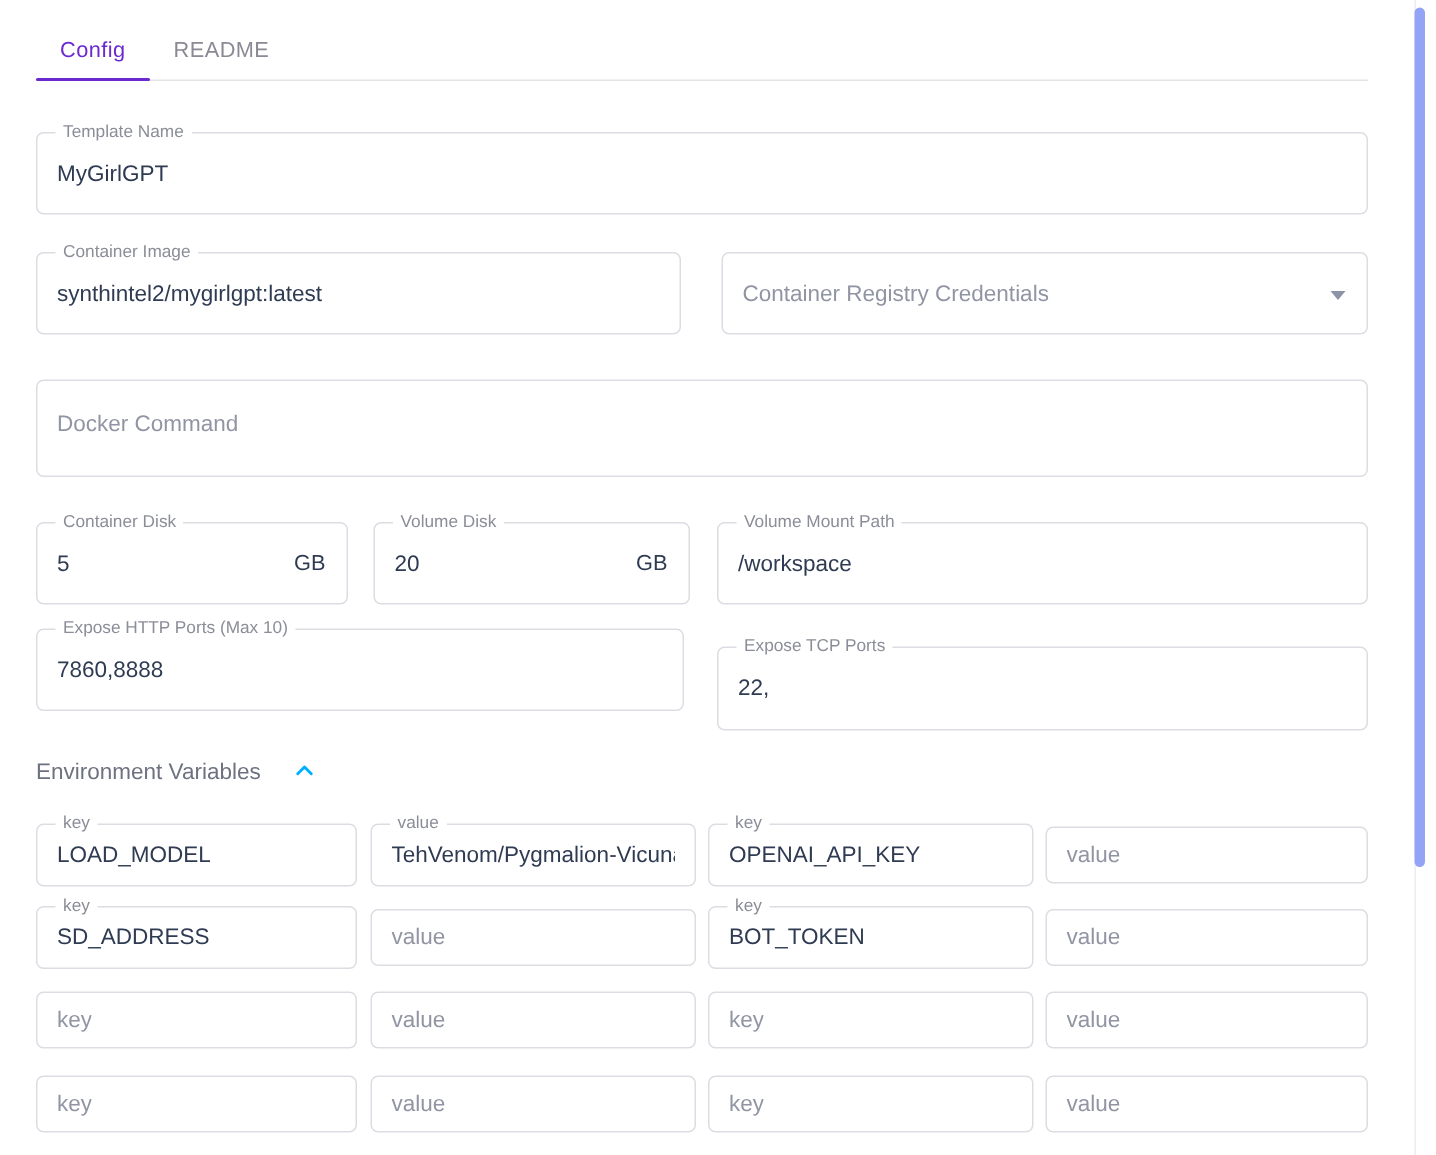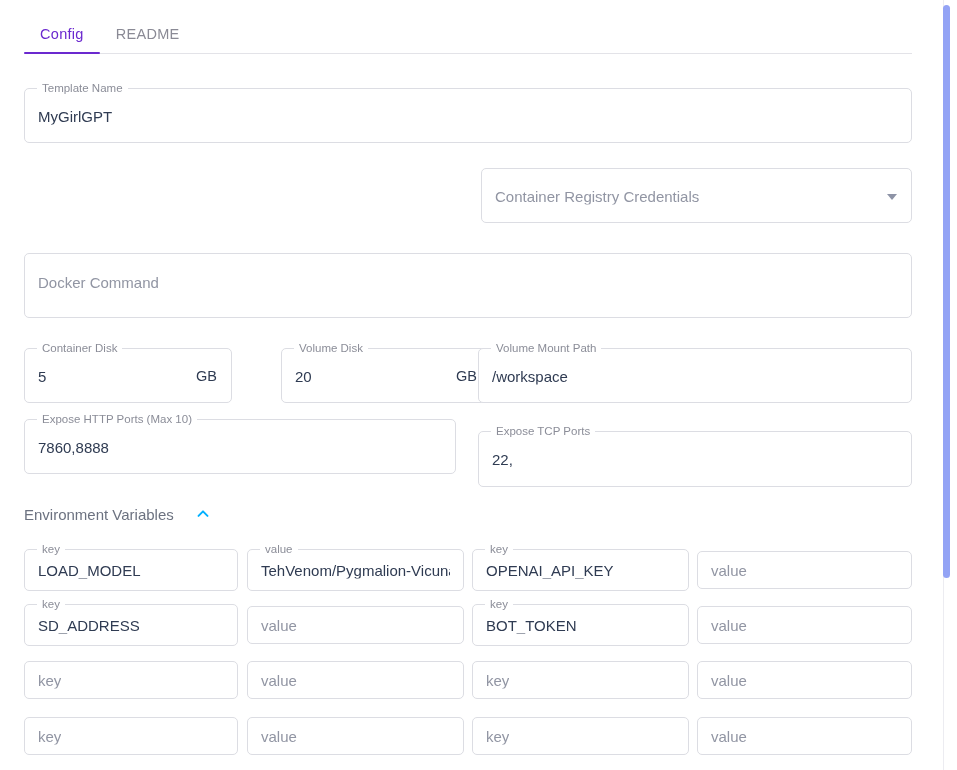--- a/index.html
+++ b/index.html
@@ -94,37 +94,41 @@
   <div class="tabs">
     <button class="tab active">Config</button>
     <button class="tab">README</button>
   </div>
 
   <div class="field" style="left:24px; top:88px; width:888px; height:55px;">
     <span class="lbl">Template Name</span>
     <span class="val">MyGirlGPT</span>
   </div>
 
+  <div class="field" style="left:24px; top:168px; width:430px; height:55px;">
+    <span class="lbl">Container Image</span>
+    <span class="val">synthintel2/mygirlgpt:latest</span>
+  </div>
 
   <div class="field area" style="left:24px; top:253px; width:888px; height:65px;">
     <span class="val ph">Docker Command</span>
   </div>
 
   <div class="field" style="left:481px; top:168px; width:431px; height:55px;">
     <span class="val ph">Container Registry Credentials</span>
     <span class="sel-arrow"></span>
   </div>
 
   <div class="field" style="left:24px; top:348px; width:208px; height:55px;">
     <span class="lbl">Container Disk</span>
     <span class="val">5</span>
     <span class="unit">GB</span>
   </div>
 
-  <div class="field" style="left:249px; top:348px; width:211px; height:55px;margin-left:32px;">
+  <div class="field" style="left:249px; top:348px; width:211px; height:55px;">
     <span class="lbl">Volume Disk</span>
     <span class="val">20</span>
     <span class="unit">GB</span>
   </div>
 
   <div class="field" style="left:478px; top:348px; width:434px; height:55px;">
     <span class="lbl">Volume Mount Path</span>
     <span class="val">/workspace</span>
   </div>
 

